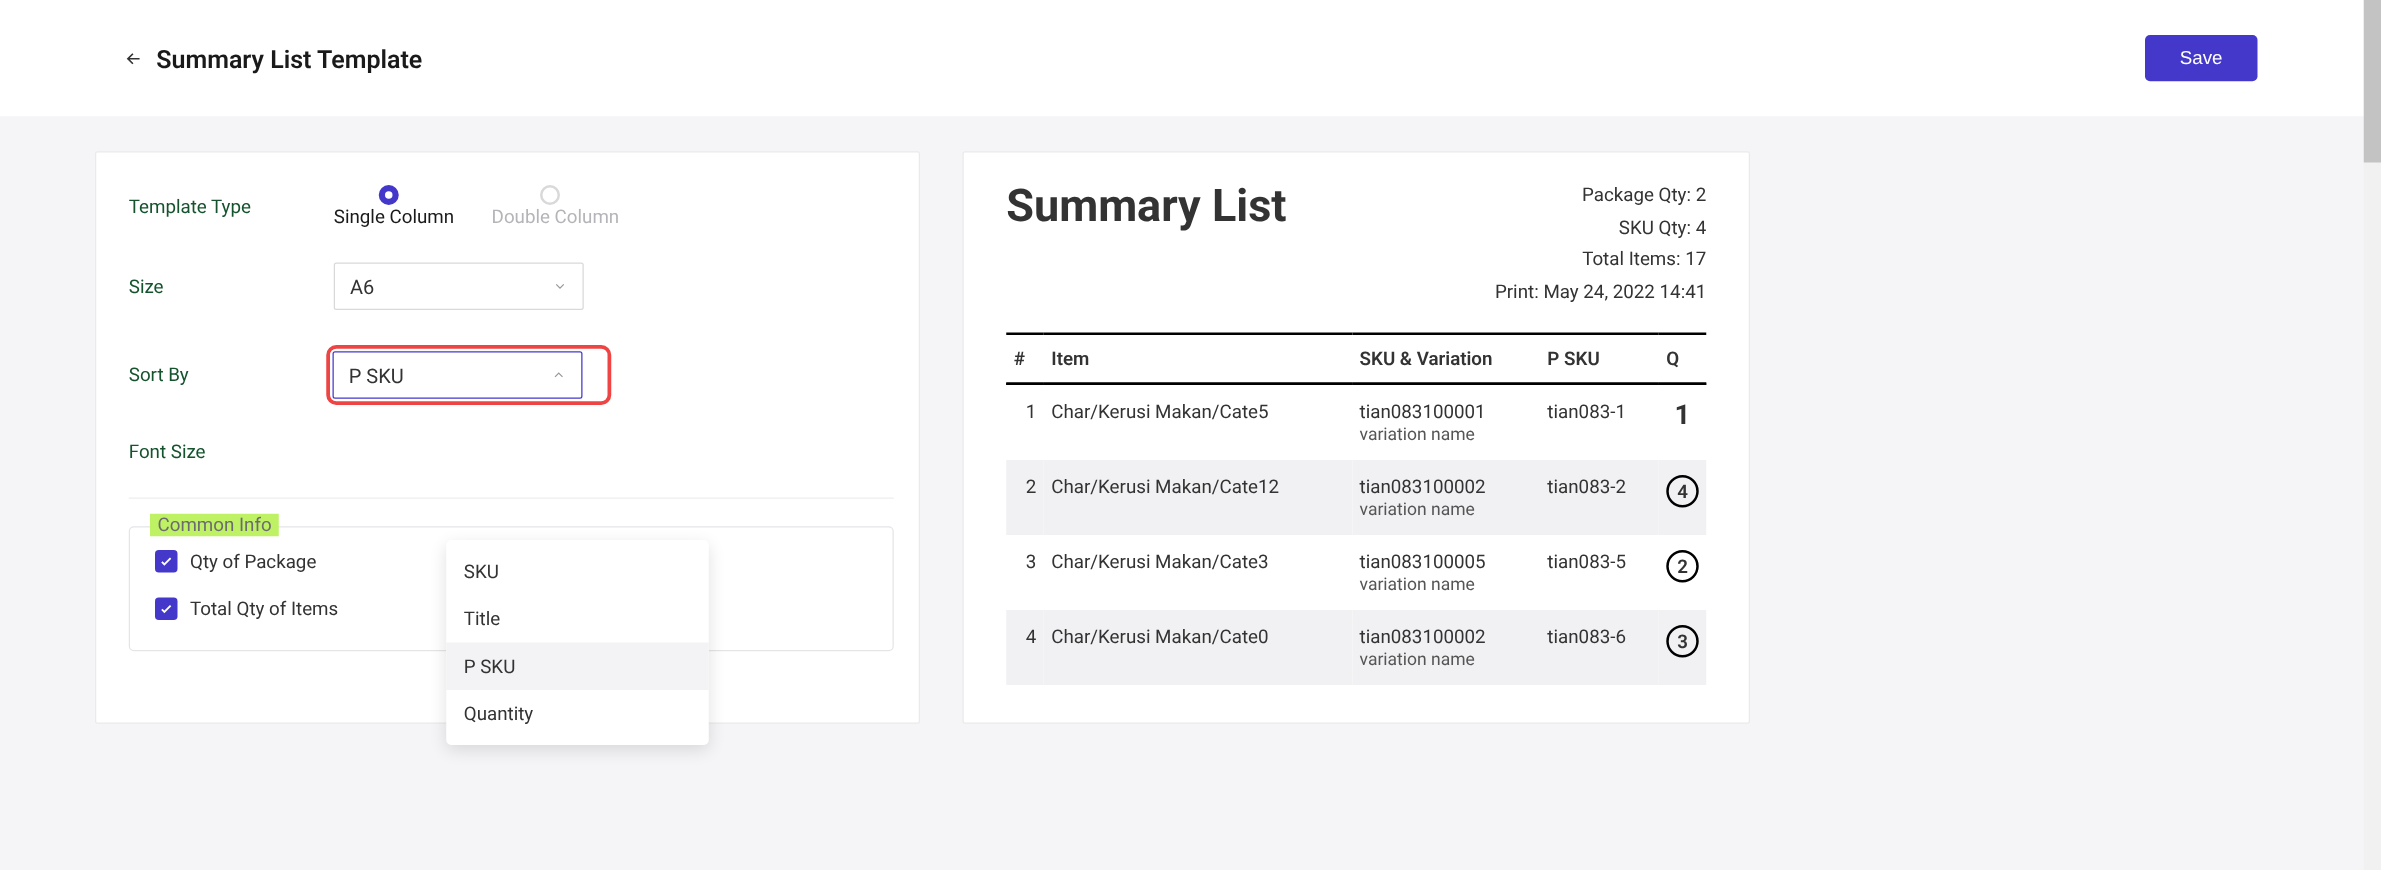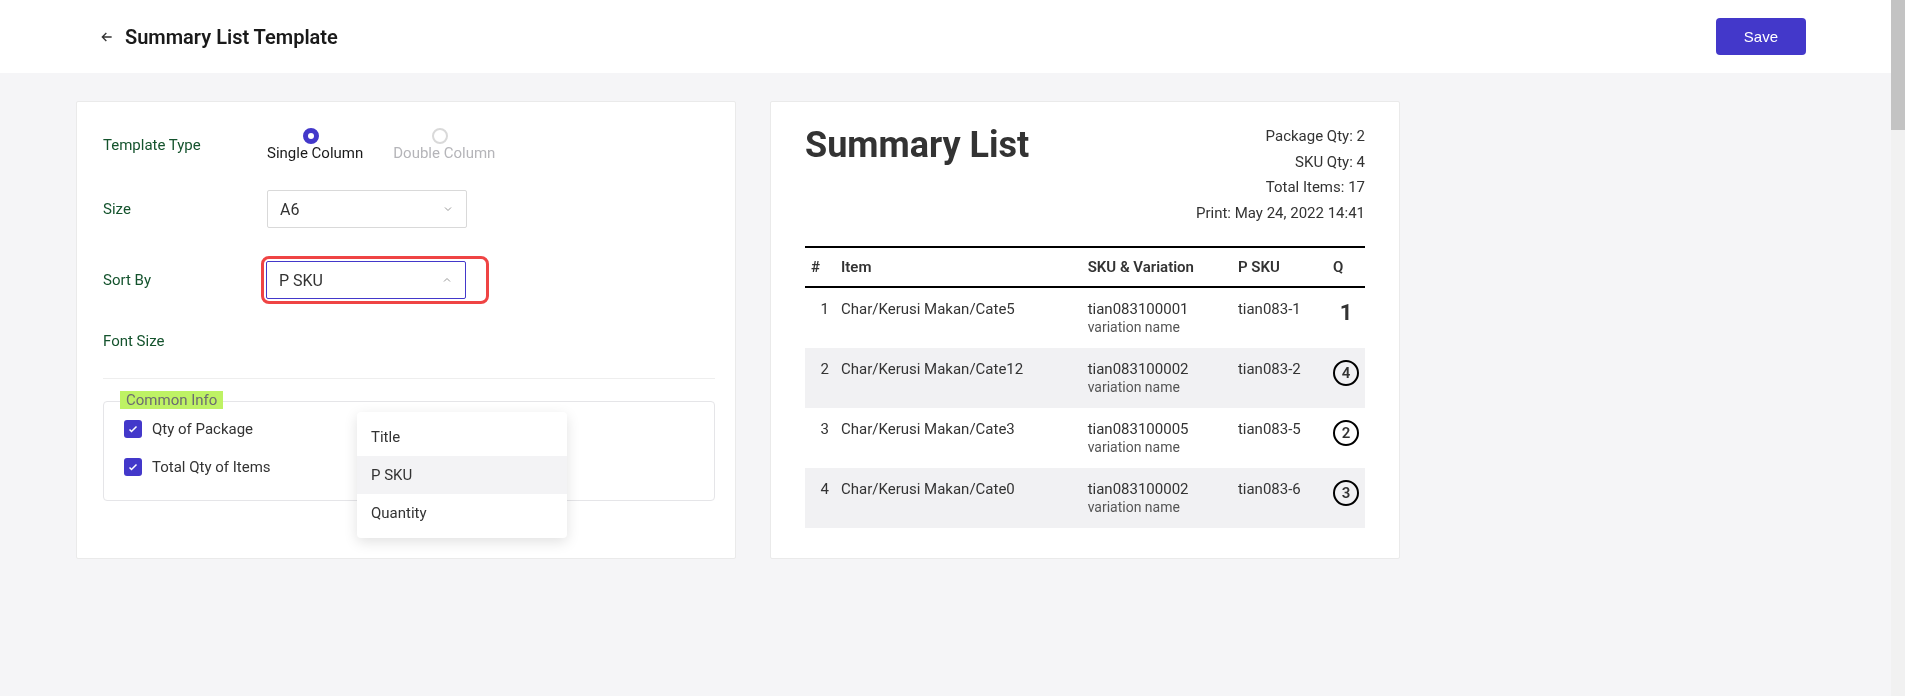--- a/index.html
+++ b/index.html
@@ -6,21 +6,21 @@
     body {
       font-family: -apple-system, BlinkMacSystemFont, "Segoe UI", Roboto, Arial, sans-serif;
       background: #f5f5f7;
       color: #333;
       width: 1905px;
       height: 696px;
       overflow: hidden;
     }
     .top-bar {
       background: white;
-      padding: 18px 99px;
+      padding: 28px 99px;
       display: flex;
       align-items: center;
       justify-content: space-between;
     }
     .title-area { display: flex; align-items: center; gap: 10px; }
     .back-arrow { width: 16px; height: 16px; display: inline-block; cursor: pointer; }
     .page-title { font-size: 20px; font-weight: 600; color: #1a1a1a; }
     .save-btn {
       background: #4338ca; color: white; border: none;
       padding: 10px 28px; font-size: 15px; border-radius: 4px; cursor: pointer;
@@ -161,20 +161,21 @@
         <div class="select select-open">
           <span>P SKU</span>
           <svg class="chevron" viewBox="0 0 24 24" fill="none" stroke="#999" stroke-width="2">
               <path d="M6 15l6-6 6 6"></path>
             </svg>
         </div>
       </div>
     </div>
 
     <div class="dropdown">
+      <div class="dropdown-item">SKU</div>
       <div class="dropdown-item">Title</div>
       <div class="dropdown-item active">P SKU</div>
       <div class="dropdown-item">Quantity</div>
     </div>
 
     <div class="field-row">
       <div class="label">Font Size</div>
     </div>
 
     <hr class="divider">

